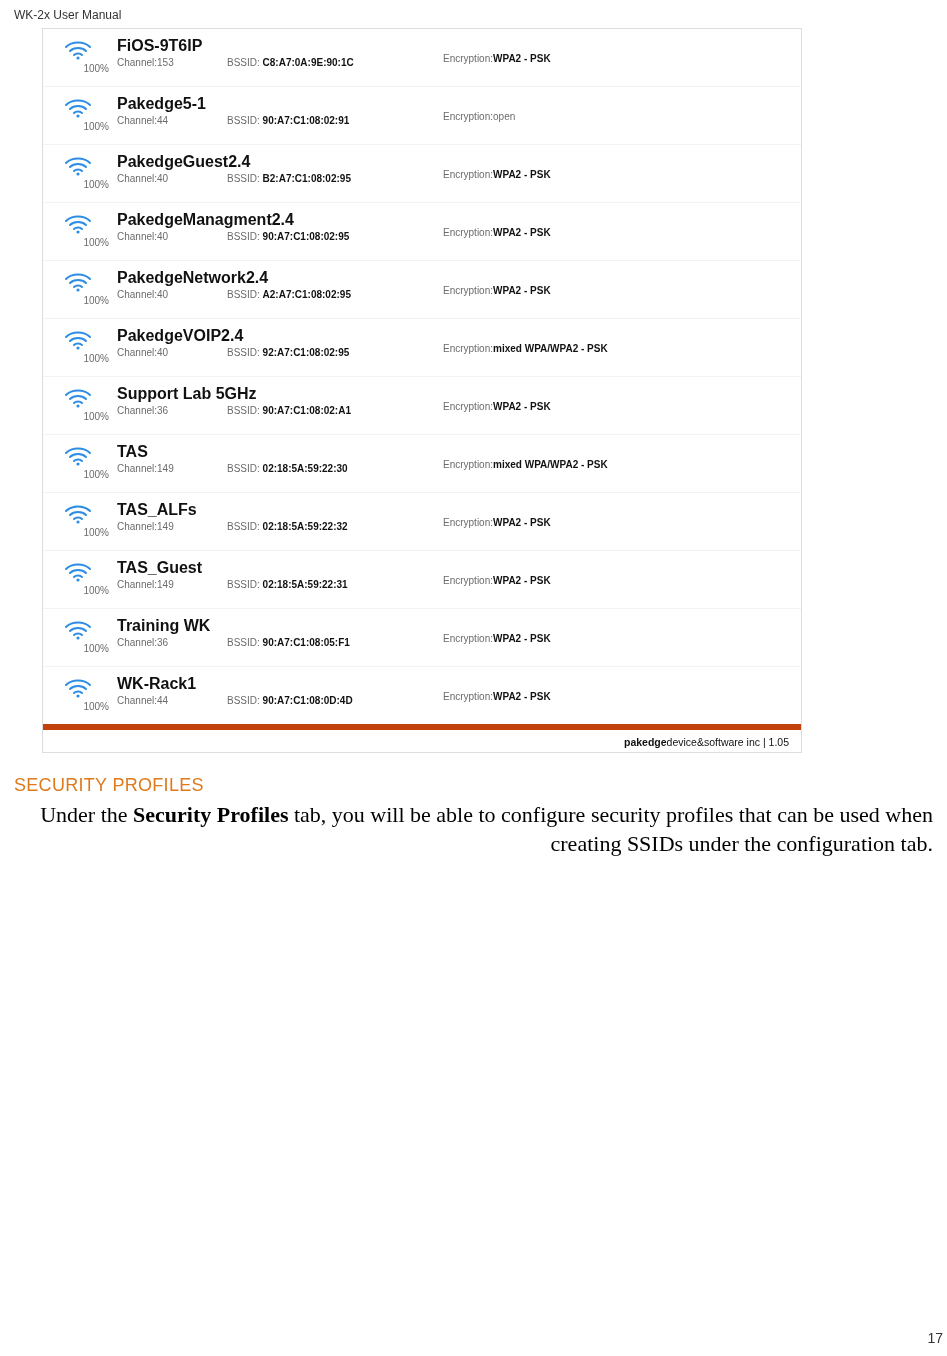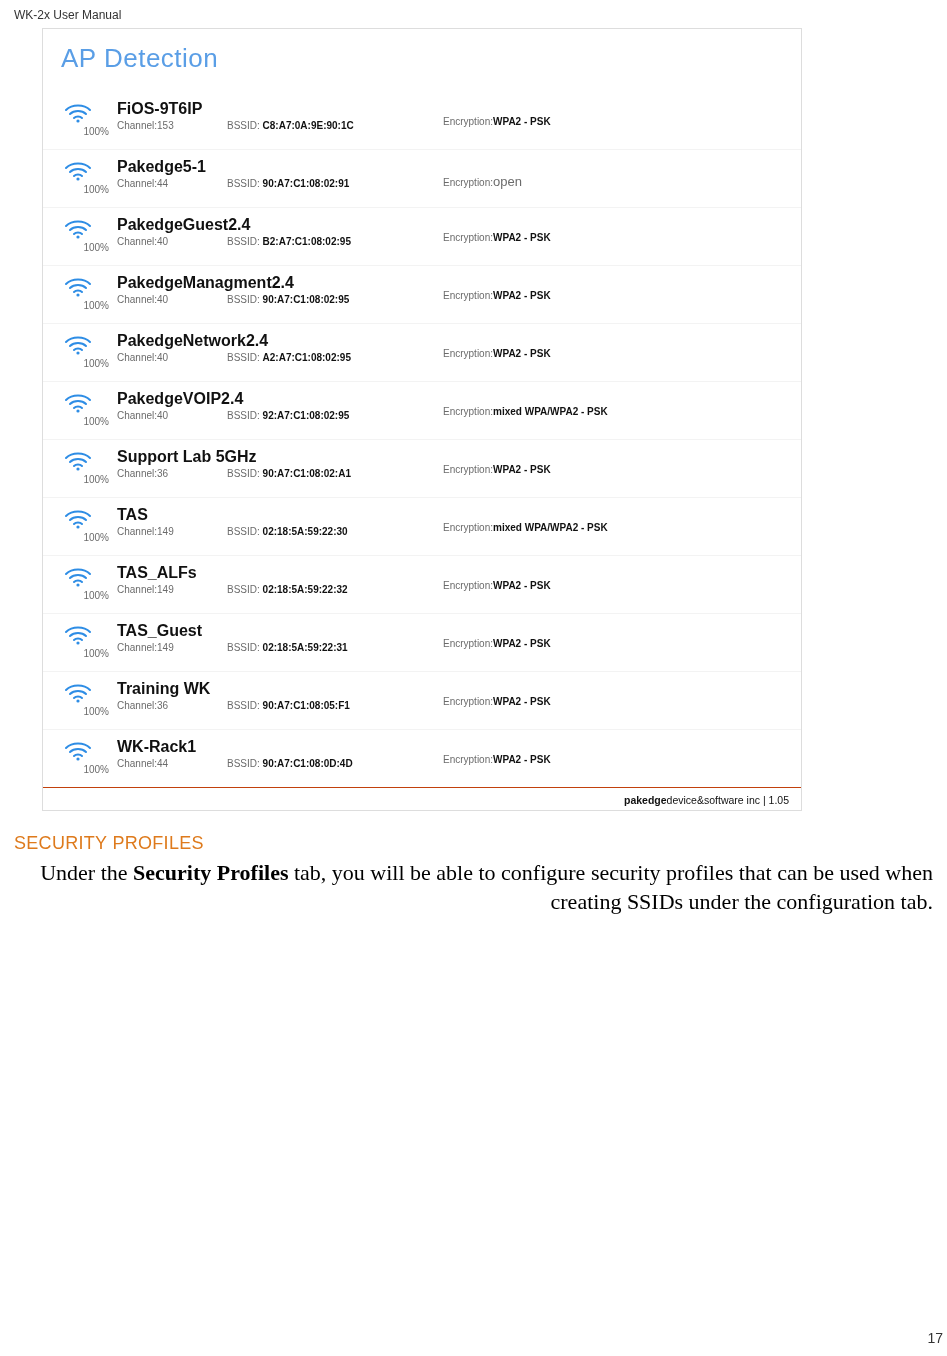--- a/index.html
+++ b/index.html
@@ -43,31 +43,31 @@
   table.aplist td { vertical-align: top; padding: 8px 4px 12px 4px; font-size: 10px; color: #6b6b6b; }
   td.sigcol { width: 70px; text-align: right; }
   td.netcol { width: 310px; }
   td.enccol { width: auto; }
   .wifi-icon { display:block; margin: 2px auto 2px auto; }
   .sigtxt { font-size: 10px; color:#6b6b6b; }
   .ssid { font-weight: 700; color: #111; font-size: 16px; display:block; margin-bottom:2px; }
   .meta { font-size: 10px; color:#6b6b6b; }
   .meta .label { font-weight: 400; }
   .meta .val  { font-weight: 700; color:#111; }
-  .open-val { font-weight: 400; color:#6b6b6b; font-size:13px; }
+  .open-val { font-weight: 400; color:#6b6b6b; font-size:10px; }
   .chnl-span { display:inline-block; width:110px; }
   .bssid-span { display:inline-block; }
   .enc-line { font-size: 10px; color:#6b6b6b; margin-top: 16px; display:block;padding-left:16px; }
   .enc-line .val { font-weight: 700; color:#111; }
   .footer-line {
     text-align: right;
     font-size: 10.5px;
     color: #111;
     padding: 6px 12px 4px 0;
-    border-top: 1px solid #c2410c;
+    border-top: 6px solid #c2410c;
   }
   .footer-line .bold { font-weight:700; }
   .sec-heading {
     color: #de7a1c;
     font-size: 18px;
     letter-spacing: .3px;
     margin: 22px 0 4px 0;
   }
   .body-text {
     font-family: "Times New Roman", Times, serif;
@@ -84,21 +84,20 @@
     font-size: 14px;
     color:#333;
   }
 </style>
 </head>
 <body>
 
 <div class="doc-header">WK-2x User Manual</div>
 
 <div class="shot-wrap">
-  <div class="panel-title">AP Detection</div>
   <table class="aplist">
     <tbody id="ap-rows">
         <tr>
           <td class="sigcol"><svg class="wifi-icon" width="28" height="22" viewBox="0 0 28 22">
               <g fill="none" stroke="#2e8de5" stroke-width="2" stroke-linecap="round">
                 <path d="M2 8 C8 2 20 2 26 8"></path>
                 <path d="M6 12 C10 8 18 8 22 12"></path>
                 <path d="M10 16 C12 14 16 14 18 16"></path>
               </g>
               <circle cx="14" cy="19" r="1.6" fill="#2e8de5"></circle>

